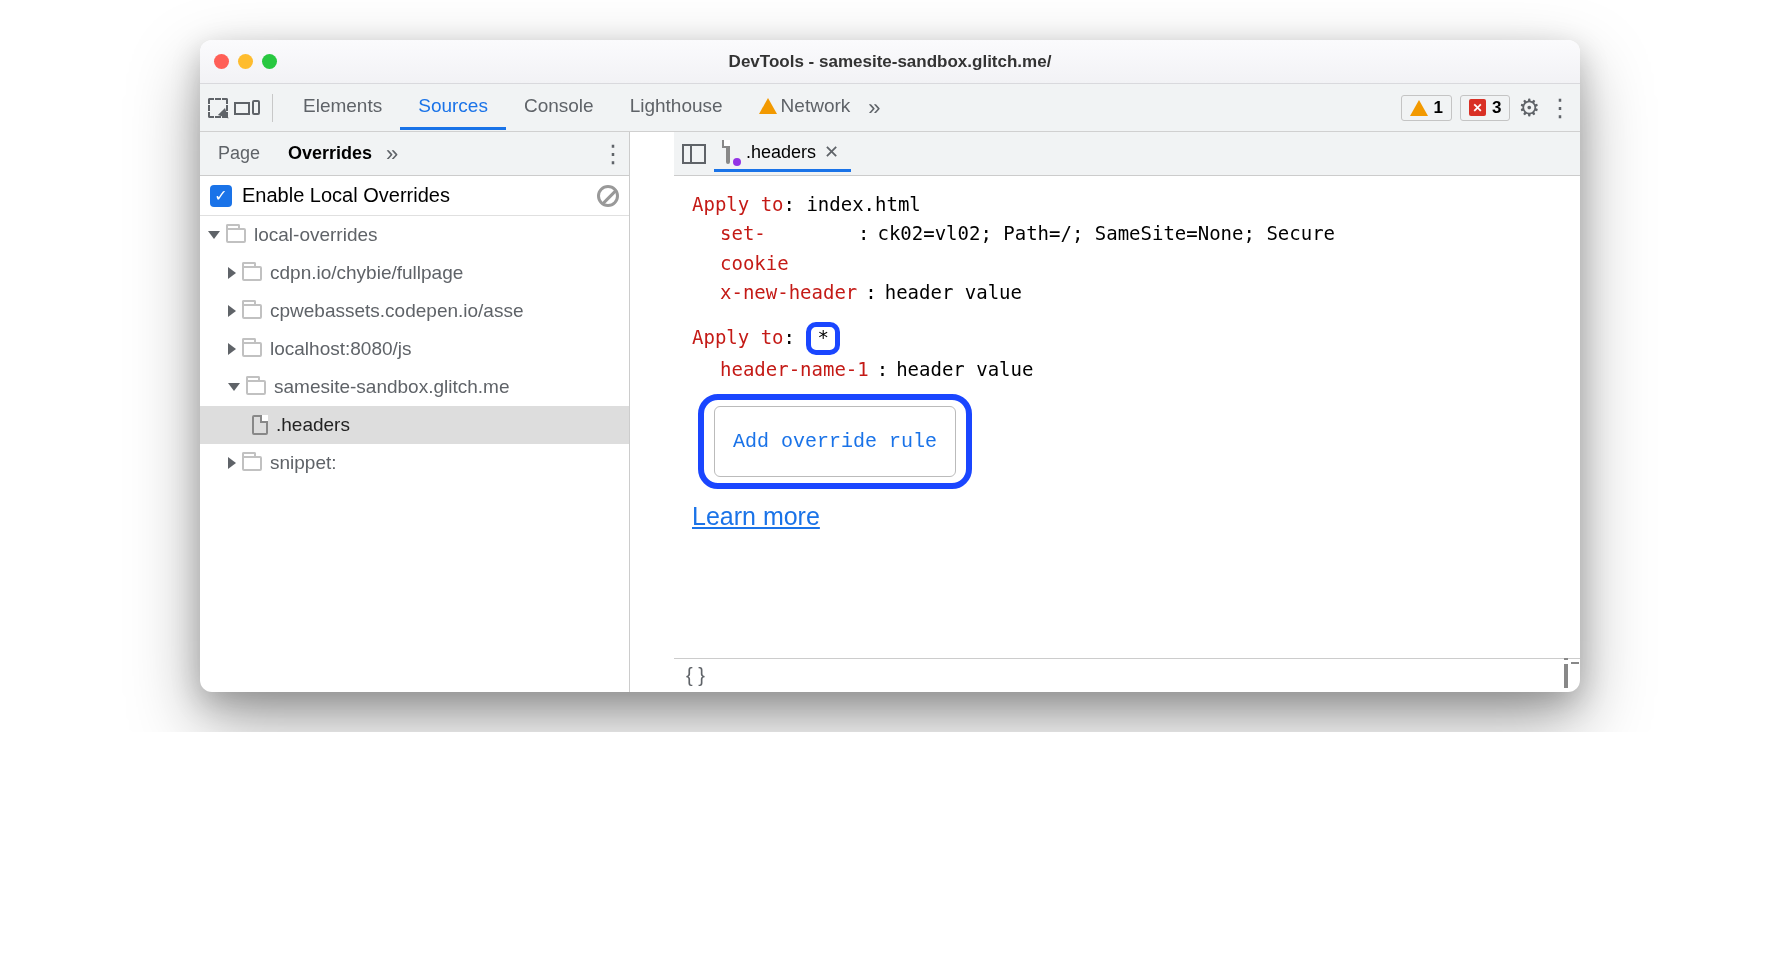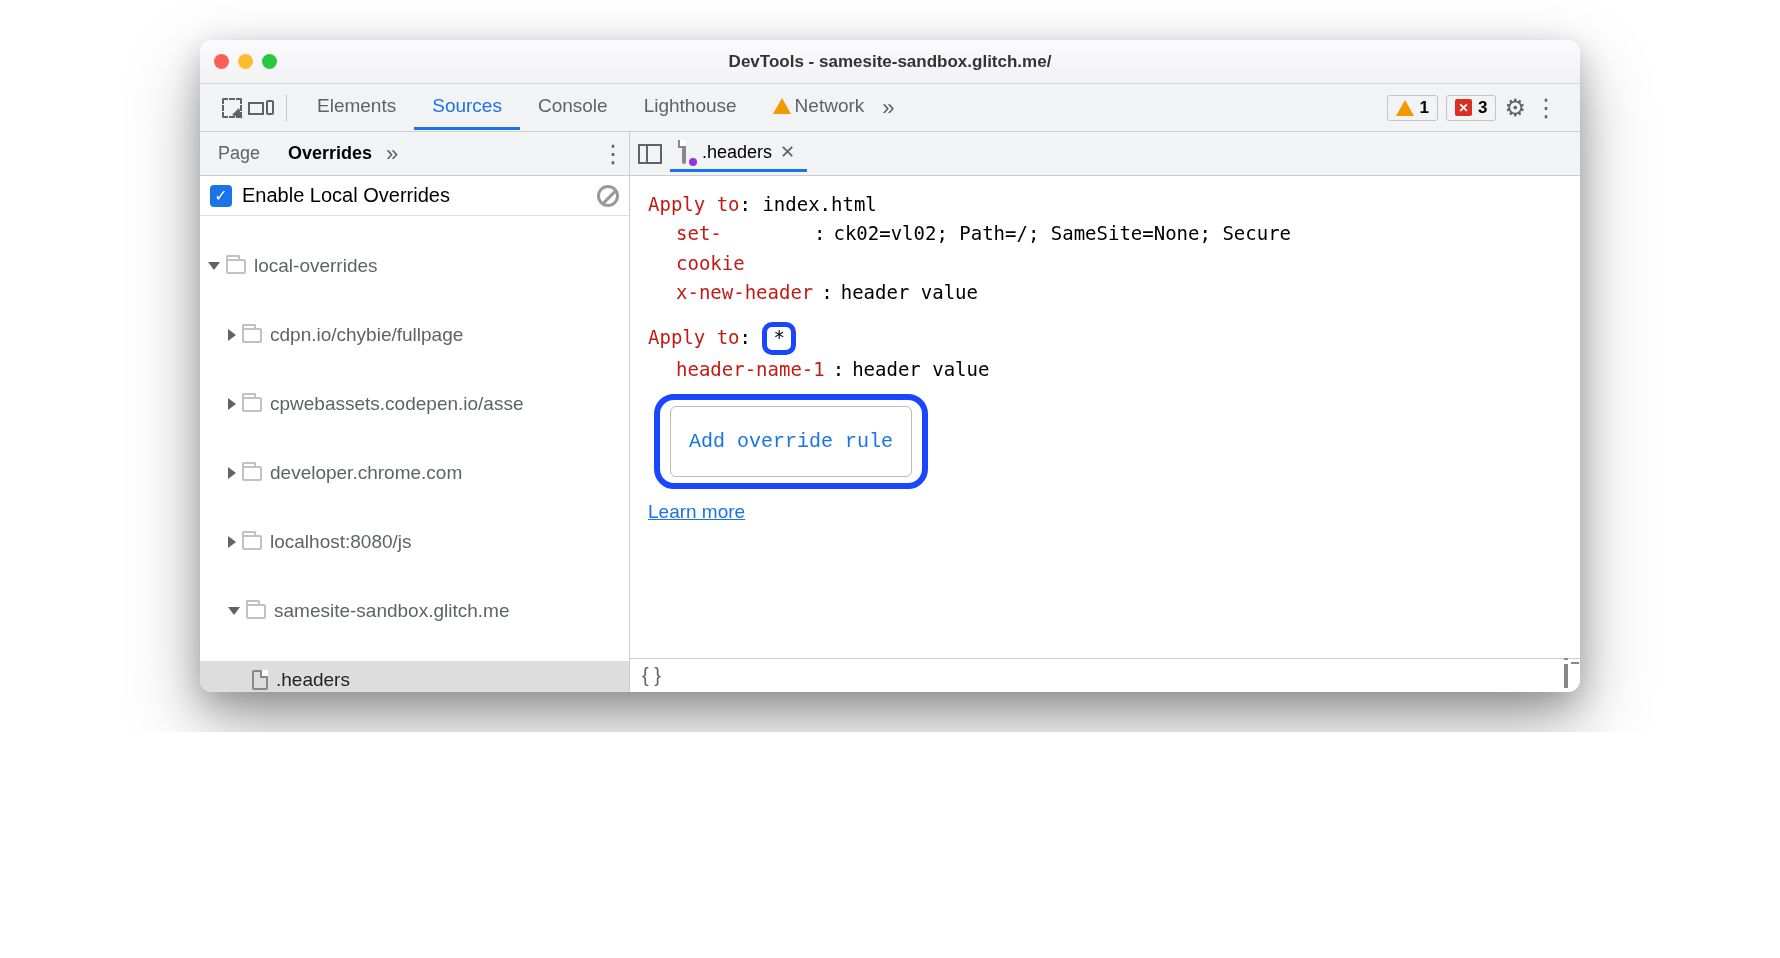--- a/index.html
+++ b/index.html
@@ -28,21 +28,21 @@
   position: relative;
 }
 .traffic { display:flex; gap:9px; }
 .dot { width:15px; height:15px; border-radius:50%; }
 .dot.r{background:#ff5f57}.dot.y{background:#febc2e}.dot.g{background:#28c840}
 .title { position:absolute; left:0; right:0; text-align:center; font-size:17px; font-weight:600; color:#333; pointer-events:none;}
 .toolbar {
   height: 48px;
   display:flex;
   align-items:center;
-  padding: 0 22px;
+  padding: 0 8px;
   background:#f1f3f4;
   border-bottom: 1px solid #d0d0d0;
   gap: 6px;
 }
 .icon { display:inline-flex; align-items:center; justify-content:center; color:#5f6368; }
 .toolbar-sep { width:1px; height:28px; background:#c8c8c8; margin:0 6px; }
 .tabs { display:flex; align-items:center; gap: 0; flex:1; }
 .tab {
   padding: 10px 18px;
   font-size: 19px;
@@ -57,32 +57,32 @@
   display:flex; align-items:center; gap:6px;
   border:1px solid #c4c4c4; border-radius:3px; padding:2px 8px;
   font-size:17px; font-weight:600;
 }
 .warn-tri {
   width:0;height:0;border-left:9px solid transparent;border-right:9px solid transparent;border-bottom:16px solid #f29900;
   position:relative;
 }
 .err-sq { width:17px;height:17px;background:#d93025;color:#fff;display:flex;align-items:center;justify-content:center;font-size:12px;font-weight:bold;border-radius:2px;}
 .chev::after{content:"»";font-size:22px;color:#5f6368;}
-.body { display:flex; height: 560px; }
+.body { display:flex; height: 560px; gap: 44px; }
 .sidebar { width: 430px; border-right:1px solid #ccc; display:flex; flex-direction:column; }
 .side-tabs { display:flex; align-items:center; height:44px; border-bottom:1px solid #ccc; padding: 0 4px; font-size:18px; color:#5f6368; background:#f1f3f4;}
 .side-tabs .stab{ padding:8px 14px;}
 .side-tabs .stab.active{ color:#000; font-weight:600; }
 .side-tabs .spacer{flex:1}
 .enable-row{display:flex;align-items:center;gap:10px;padding:8px 10px;border-bottom:1px solid #e0e0e0;font-size:20px;}
 .cb{width:22px;height:22px;border-radius:4px;background:#1a73e8;display:flex;align-items:center;justify-content:center;color:#fff;font-size:16px;}
 .prohibit{width:22px;height:22px;border:3px solid #999;border-radius:50%;position:relative;margin-left:auto;}
 .prohibit::after{content:"";position:absolute;width:3px;height:20px;background:#999;left:8px;top:-1px;transform:rotate(45deg);}
 .tree{flex:1;overflow:hidden;font-size:19px;color:#5f6368;user-select:none;}
-.tree-row{display:flex;align-items:center;height:38px;padding-left:8px;white-space:nowrap;overflow:hidden;margin-top:31px;}
+.tree-row{display:flex;align-items:center;height:38px;padding-left:8px;white-space:nowrap;overflow:hidden;}
 .tree-row.sel{background:#ddd;color:#222;}
 .tw{display:inline-block;width:0;height:0;margin-right:6px;}
 .tw.open{border-left:6px solid transparent;border-right:6px solid transparent;border-top:8px solid #5f6368;}
 .tw.closed{border-top:6px solid transparent;border-bottom:6px solid transparent;border-left:8px solid #5f6368;}
 .folder{width:20px;height:15px;border:2px solid #c1c1c1;border-radius:2px;margin-right:8px;position:relative;}
 .folder::before{content:"";position:absolute;top:-6px;left:-2px;width:10px;height:4px;border:2px solid #c1c1c1;border-bottom:none;border-radius:2px 2px 0 0;}
 .file-ic{width:16px;height:20px;border:2px solid #888;border-radius:2px;margin-right:8px;position:relative;}
 .file-ic::after{content:"";position:absolute;top:-2px;right:-2px;width:6px;height:6px;background:#fff;border-left:2px solid #888;border-bottom:2px solid #888;}
 .ind1{padding-left:28px}.ind2{padding-left:52px}
 .main{flex:1;display:flex;flex-direction:column;min-width:0;}
@@ -95,21 +95,21 @@
 .file-tab .fw{position:relative}
 .close-x{font-size:18px;color:#5f6368}
 .editor{flex:1;padding:14px 18px;font-family:Menlo,Consolas,monospace;font-size:19px;line-height:1.55;overflow:hidden;}
 .kw{color:#c41a16}
 .hdr-row{display:flex;align-items:flex-start;margin-left:28px;}
 .hdr-name{color:#c41a16;min-width:130px;}
 .hdr-colon{margin:0 8px;}
 .highlight-circle{display:inline-block;border:5px solid #1a46ff;border-radius:10px;padding:0 6px 2px;line-height:1.1;}
 .add-btn{display:inline-block;border:1px solid #bbb;border-radius:6px;padding:19px 18px;color:#1a73e8;font-family:Liberation Mono, monospace;font-size:20px;font-weight:500;}
 .big-ring{border:6px solid #1a46ff;border-radius:20px;padding:6px 10px;display:inline-block;margin-top:10px;margin-left:6px;}
-.learn{color:#1a73e8;text-decoration:underline;font-family:-apple-system,Arial,sans-serif;font-size:19px;display:inline-block;margin-top:8px;}
+.learn{color:#1a73e8;text-decoration:underline;font-family:-apple-system,Arial,sans-serif;font-size:25px;display:inline-block;margin-top:8px;}
 .statusbar{height:34px;border-top:1px solid #ccc;display:flex;align-items:center;justify-content:space-between;padding:0 12px;color:#5f6368;font-size:20px;}
 .drawer-ic{width:22px;height:16px;border:2px solid #888;border-top:none;position:relative}
 .drawer-ic::before{content:"";position:absolute;top:-6px;left:-2px;right:-2px;height:0;border-top:2px solid #888}
 .drawer-ic::after{content:"";position:absolute;top:-2px;left:5px;width:8px;height:2px;background:#888}
 .inspect-ic{width:20px;height:20px;border:2px dashed #5f6368;position:relative;border-radius:2px;}
 .inspect-ic::after{content:"";position:absolute;right:-4px;bottom:-4px;width:0;height:0;border-left:5px solid transparent;border-right:5px solid transparent;border-top:10px solid #5f6368;transform:rotate(-45deg);}
 .device-ic{display:flex;align-items:flex-end;gap:2px;}
 .device-ic .scr{width:16px;height:13px;border:2px solid #5f6368;}
 .device-ic .ph{width:8px;height:15px;border:2px solid #5f6368;border-radius:2px;}
 .gear{font-size:24px;}
@@ -192,25 +192,20 @@
             <span>cdpn.io/chybie/fullpage</span>
           </div>
         <div class="tree-row ind1">
             <span class="tw closed"></span>
             <span class="folder"></span>
             <span>cpwebassets.codepen.io/asse</span>
           </div>
         <div class="tree-row ind1">
             <span class="tw closed"></span>
             <span class="folder"></span>
-            <span>developer.chrome.com</span>
-          </div>
-        <div class="tree-row ind1">
-            <span class="tw closed"></span>
-            <span class="folder"></span>
             <span>localhost:8080/js</span>
           </div>
         <div class="tree-row ind1">
             <span class="tw open"></span>
             <span class="folder"></span>
             <span>samesite-sandbox.glitch.me</span>
           </div>
         <div class="tree-row ind2 sel">
             <span class="file-ic"></span>
             <span>.headers</span>

